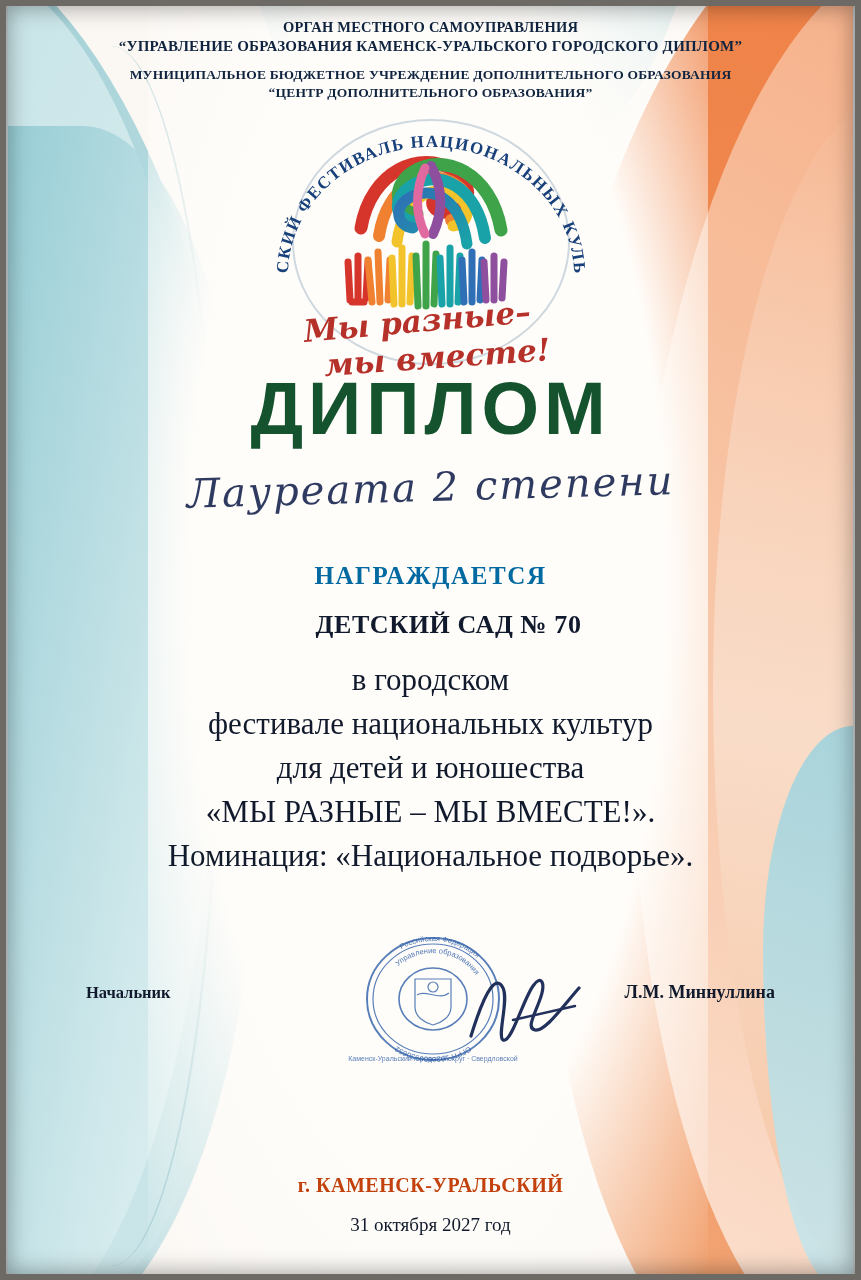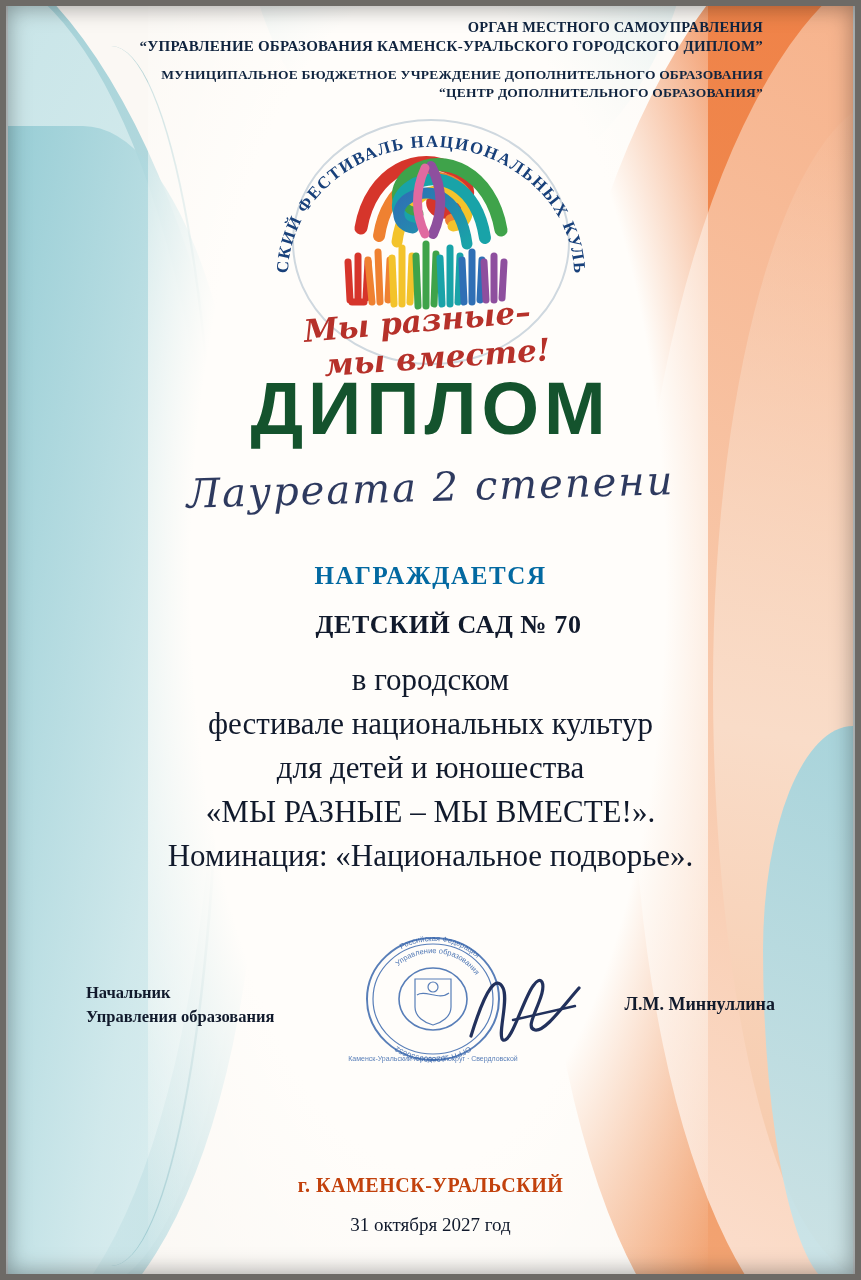--- a/index.html
+++ b/index.html
@@ -127,21 +127,20 @@
     position: absolute;
     inset: 0;
     z-index: 10;
     text-align: center;
   }
 
   .header {
     margin-top: 12px;
     padding: 0 90px;
     color: #10243f;
-    text-align: right;
   }
   .hdr-line {
     font-weight: bold;
     font-size: 14.5px;
     letter-spacing: .2px;
     line-height: 1.32;
   }
   .hdr-line.l2 { font-size: 15px; }
   .hdr-gap { height: 9px; }
   .hdr-line.l3, .hdr-line.l4 { font-size: 13.5px; }
@@ -398,21 +397,20 @@
 
       <svg class="sign-scribble" viewBox="0 0 130 90">
         <path d="M 8,70 C 24,18 34,10 40,22 C 46,34 34,70 40,74 C 48,78 60,34 70,20
                  C 78,8 84,16 76,36 C 70,52 64,62 72,64 C 82,66 100,40 116,22" fill="none" stroke="#22315c" stroke-width="3.2" stroke-linecap="round"></path>
         <path d="M 50,54 L 112,40" fill="none" stroke="#22315c" stroke-width="2.4" stroke-linecap="round"></path>
       </svg>
 
       <div class="sign-row">
         <div class="sign-left">
           <div>Начальник</div>
-          <div>Управления образования</div>
         </div>
         <div class="sign-right">Л.М. Миннуллина</div>
       </div>
 
       <div class="city">г. КАМЕНСК-УРАЛЬСКИЙ</div>
       <div class="date">31 октября 2027 год</div>
 
     </div>
   </div>
 </div>

